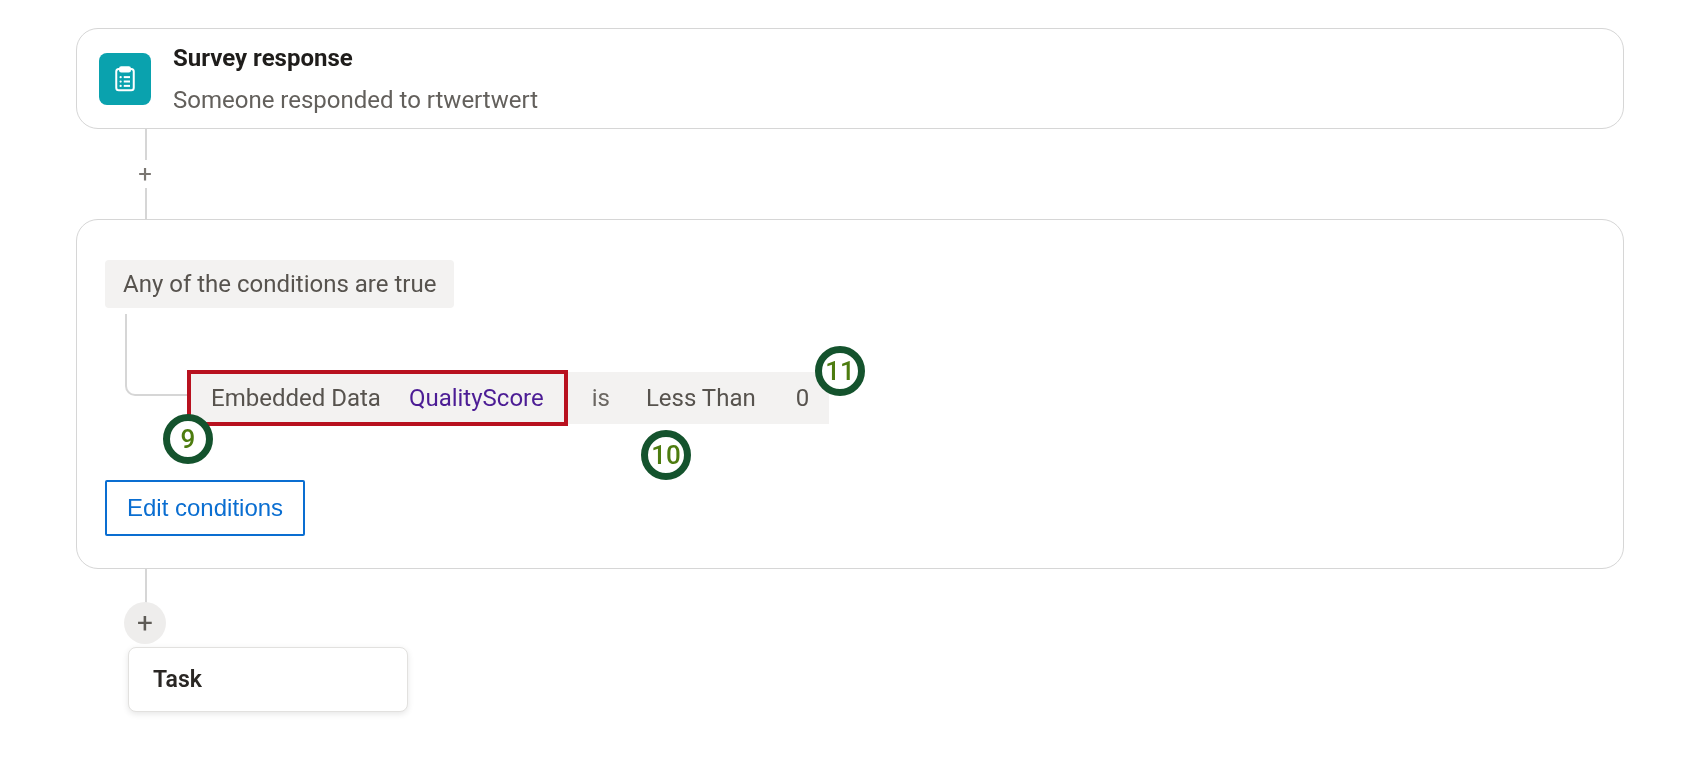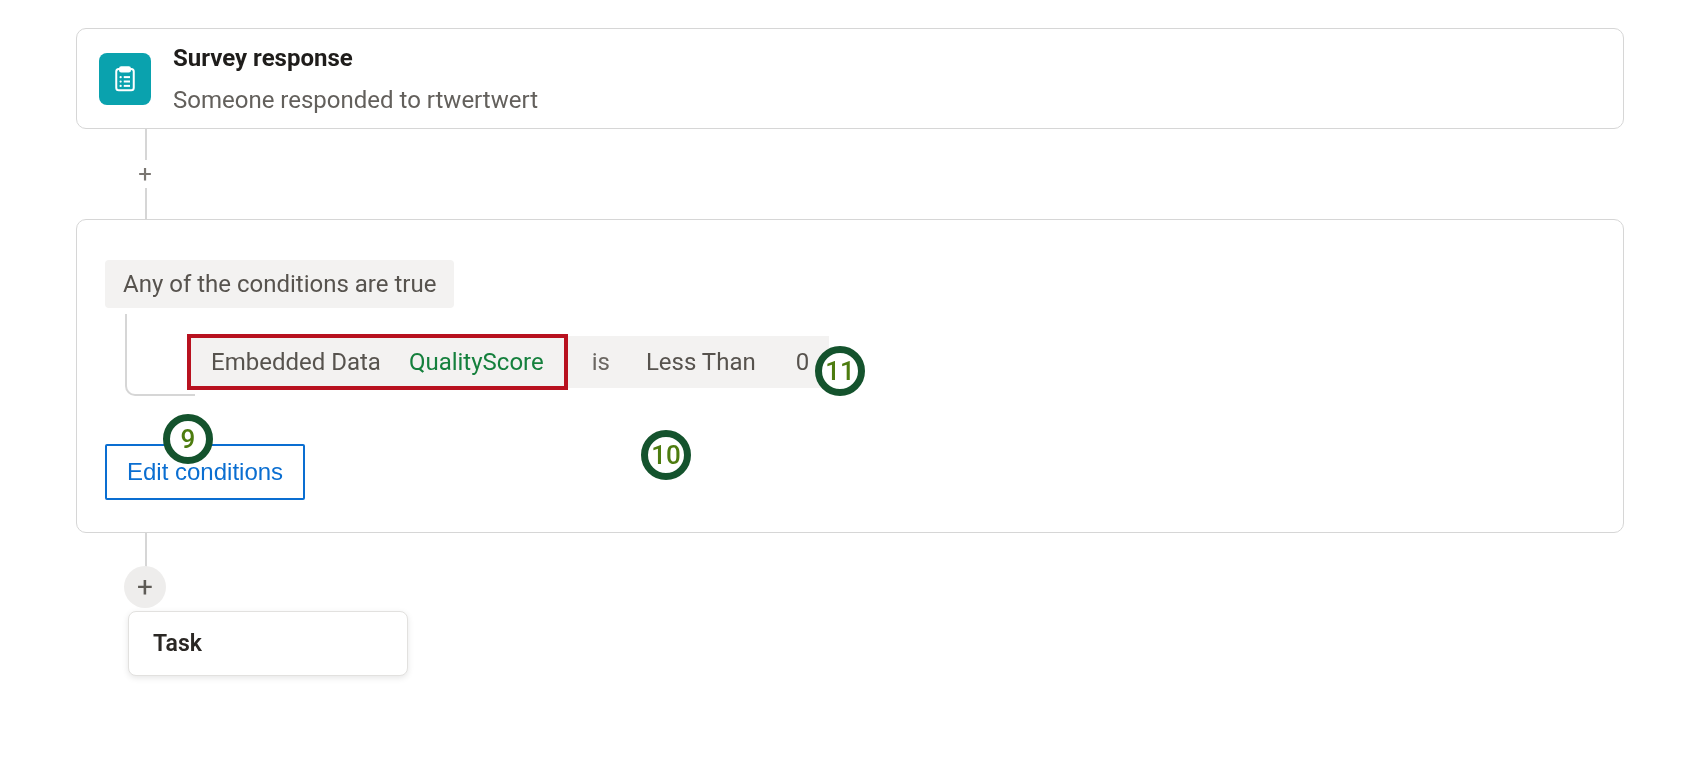--- a/index.html
+++ b/index.html
@@ -13,21 +13,21 @@
   .canvas {
     position: relative;
     width: 1700px;
     height: 769px;
     padding: 28px 76px 0 76px;
   }
 
   
   .card {
     border: 1px solid #d6d6d6;
-    border-radius: 10px;
+    border-radius: 22px;
     background: #fff;
   }
   .trigger-card {
     padding: 14px 22px;
     display: flex;
     align-items: center;
     gap: 22px;
   }
   .trigger-icon {
     width: 52px; height: 52px;
@@ -121,22 +121,23 @@
     gap: 0;
     margin-left: 82px;
     position: relative;
   }
   .chip {
     background: #f3f2f1;
     color: #57534e;
     font-size: 24px;
     padding: 12px 20px;
     white-space: nowrap;
-  }
-  .chip .strong { color: #15803d; }
+    margin-top: 36px;
+  }
+  .chip .strong { color: #4c1d95; }
   .chip-first {
     border: 4px solid #b8111f;
     padding: 10px 20px;
     display: flex; gap: 28px;
   }
   .chip-is   { color: #6b6762; padding-left: 24px; padding-right: 16px; }
 
   .edit-btn {
     margin-top: 54px;
     display: inline-block;

